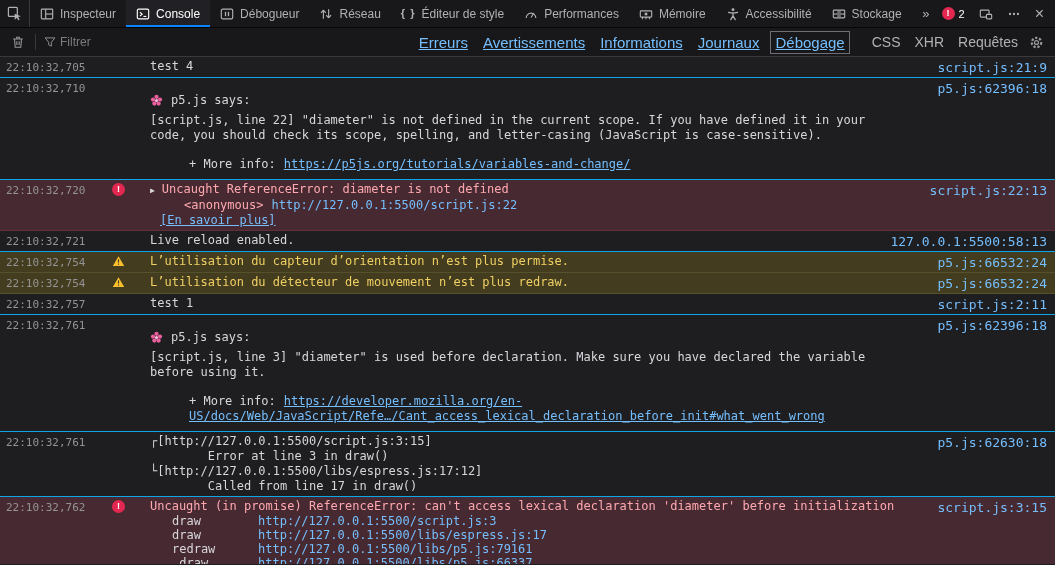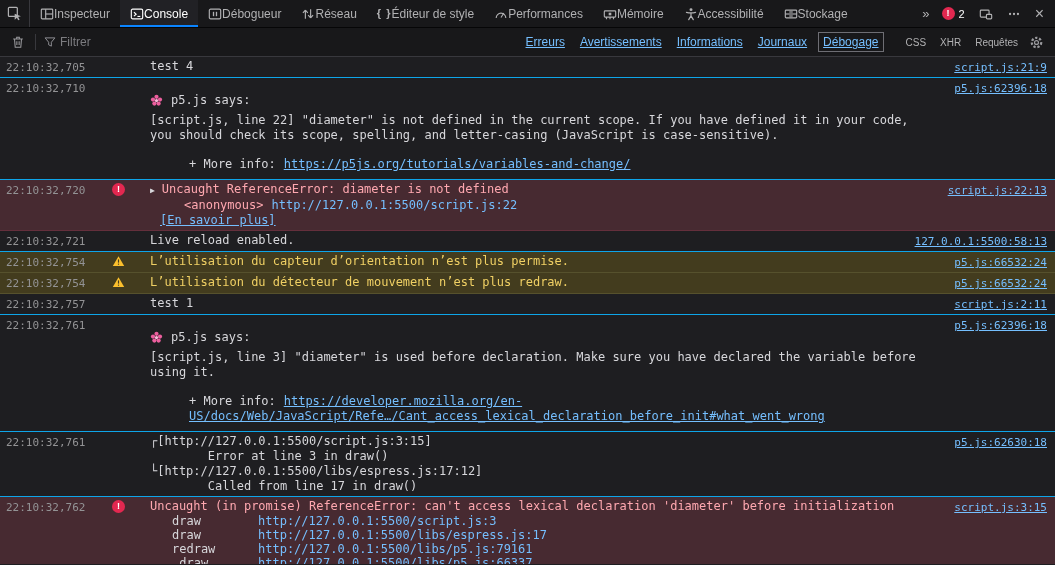--- a/index.html
+++ b/index.html
@@ -13,21 +13,21 @@
   .tabbar {
     height:28px; background:#18181a; display:flex; align-items:stretch;
     border-bottom:1px solid #060607;
   }
   .tb-btn, .tab {
     background:none; border:none; color:#b1b1b3; cursor:default;
     display:flex; align-items:center; font-family:inherit;
   }
   .pick { padding:0 9px; border-right:1px solid #38383d; }
   .tabs { display:flex; align-items:stretch; }
-  .tab { padding:0 10px; font-size:12px; position:relative; }
+  .tab { gap:6px; padding:0 10px; font-size:12px; position:relative; }
   .tab.active { color:#ffffff; background:#212125; box-shadow: inset 0 -2px 0 var(--accent); }
   .icon { display:inline-flex; align-items:center; justify-content:center; line-height:1; }
   .icon svg { display:block; }
   [data-name="style-editor-icon"] { font-weight:bold; font-size:11px; letter-spacing:1px; }
   [data-name="overflow-icon"] { font-size:13px; letter-spacing:-2px; }
   [data-name="close-icon"] { font-size:16px; }
   .tabbar-right { margin-left:auto; display:flex; align-items:center; padding-right:4px; }
   .tb-btn { padding:0 7px; height:100%; font-size:12px; }
   .badge { display:flex; align-items:center; gap:4px; color:#fff; font-size:11px; }
   .err-circle {
@@ -44,39 +44,39 @@
   .vsep { width:1px; height:16px; background:#38383d; margin:0 5px; }
   .filter-box { display:flex; align-items:center; gap:2px; flex:1 1 auto; padding-left:3px; color:#8f8f94; }
   .filter-box input {
     background:transparent; border:none; outline:none; color:#d7d7db;
     font:12px "Liberation Sans",sans-serif; width:100%;
   }
   .filter-box input::placeholder { color:#7c7c80; }
   .level-filters { display:flex; gap:7px; align-items:center; }
   .level-filter {
     background:none; border:none; color:var(--link); text-decoration:underline;
-    font-size:12px; padding:2px 4px; font-family:inherit;
+    font-size:15px; padding:2px 4px; font-family:inherit;
   }
   .level-filter.boxed { border:1px solid #6e6e74; border-radius:0; }
   .type-filters { display:flex; gap:2px; margin-left:16px; }
-  .type-filter { background:none; border:none; color:#b1b1b3; font-size:10px; padding:2px 6px; font-family:inherit; }
+  .type-filter { background:none; border:none; color:#b1b1b3; font-size:14px; padding:2px 6px; font-family:inherit; }
   
   .console { height:507px; overflow:hidden; font-family:"DejaVu Sans Mono",monospace; font-size:12px; }
   .msg {
     display:grid; grid-template-columns:86px 26px 1fr auto;
     border-bottom:1px solid #0ea5e9; padding:2px 0; line-height:15px; color:var(--text);gap:19px;
   }
   .t-error   { background:var(--error_bg);   border-color:var(--error_border);   color:var(--error_text); }
   .t-warning { background:var(--warning_bg); border-color:var(--warning_border); color:var(--warning_text); }
   .ts { color:var(--muted); font-size:11px; padding:1px 0 0 6px; white-space:nowrap; }
   .icol { display:flex; align-items:flex-start; gap:5px; padding:1px 0 0 7px; }
   .content { white-space:pre-wrap; overflow-wrap:anywhere; }
   .loc {
     grid-column:4; align-self:start; justify-self:end;
-    color:var(--link); text-decoration:underline; font-size:11px;
+    color:var(--link); font-size:13px;
     padding:1px 8px 0 10px; white-space:nowrap; cursor:pointer;
   }
   .link { color:var(--link); text-decoration:underline; cursor:pointer; }
   .tri { font-size:8px; margin-right:7px; color:#d7d7db; }
   .p5-header { margin-top:13px; display:flex; gap:8px; }
   .p5-body { margin-top:5px; max-width:935px; }
   .p5-more { margin-top:14px;margin-left:39px; }
   .p5-more .link { margin-left:8px; }
   .t-p5-info { padding-bottom:7px; }
   .frame { display:flex; }

